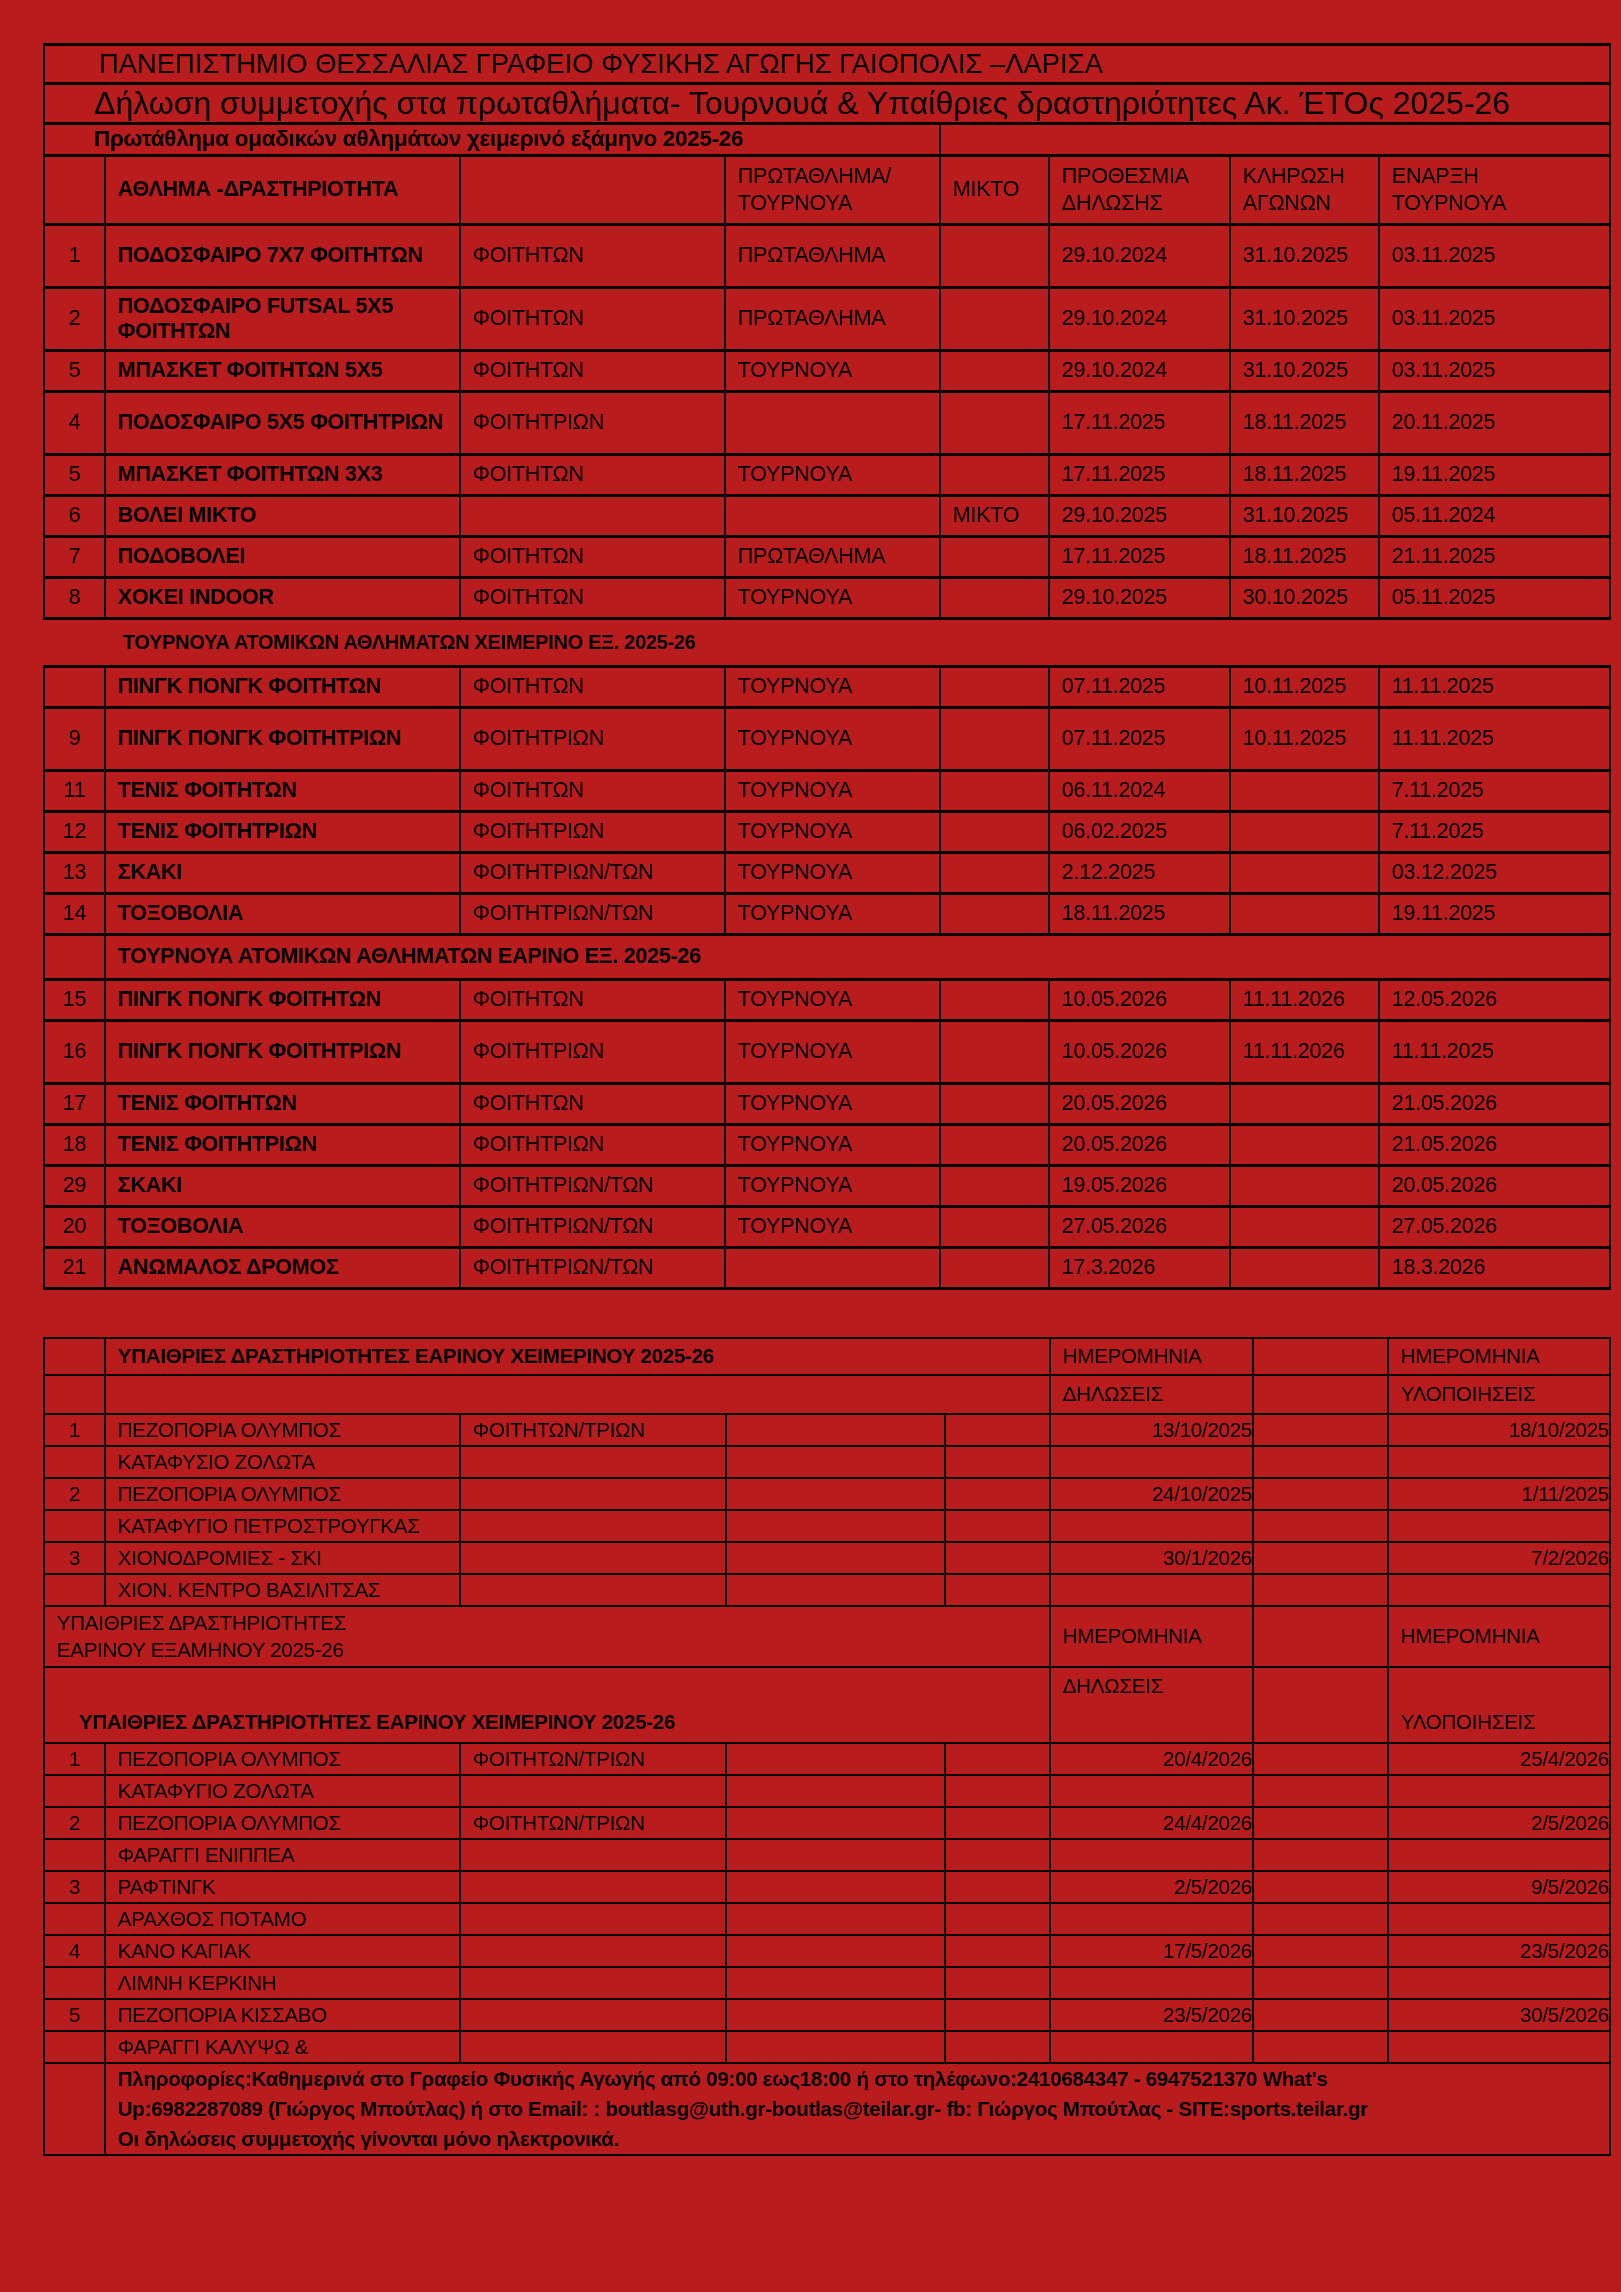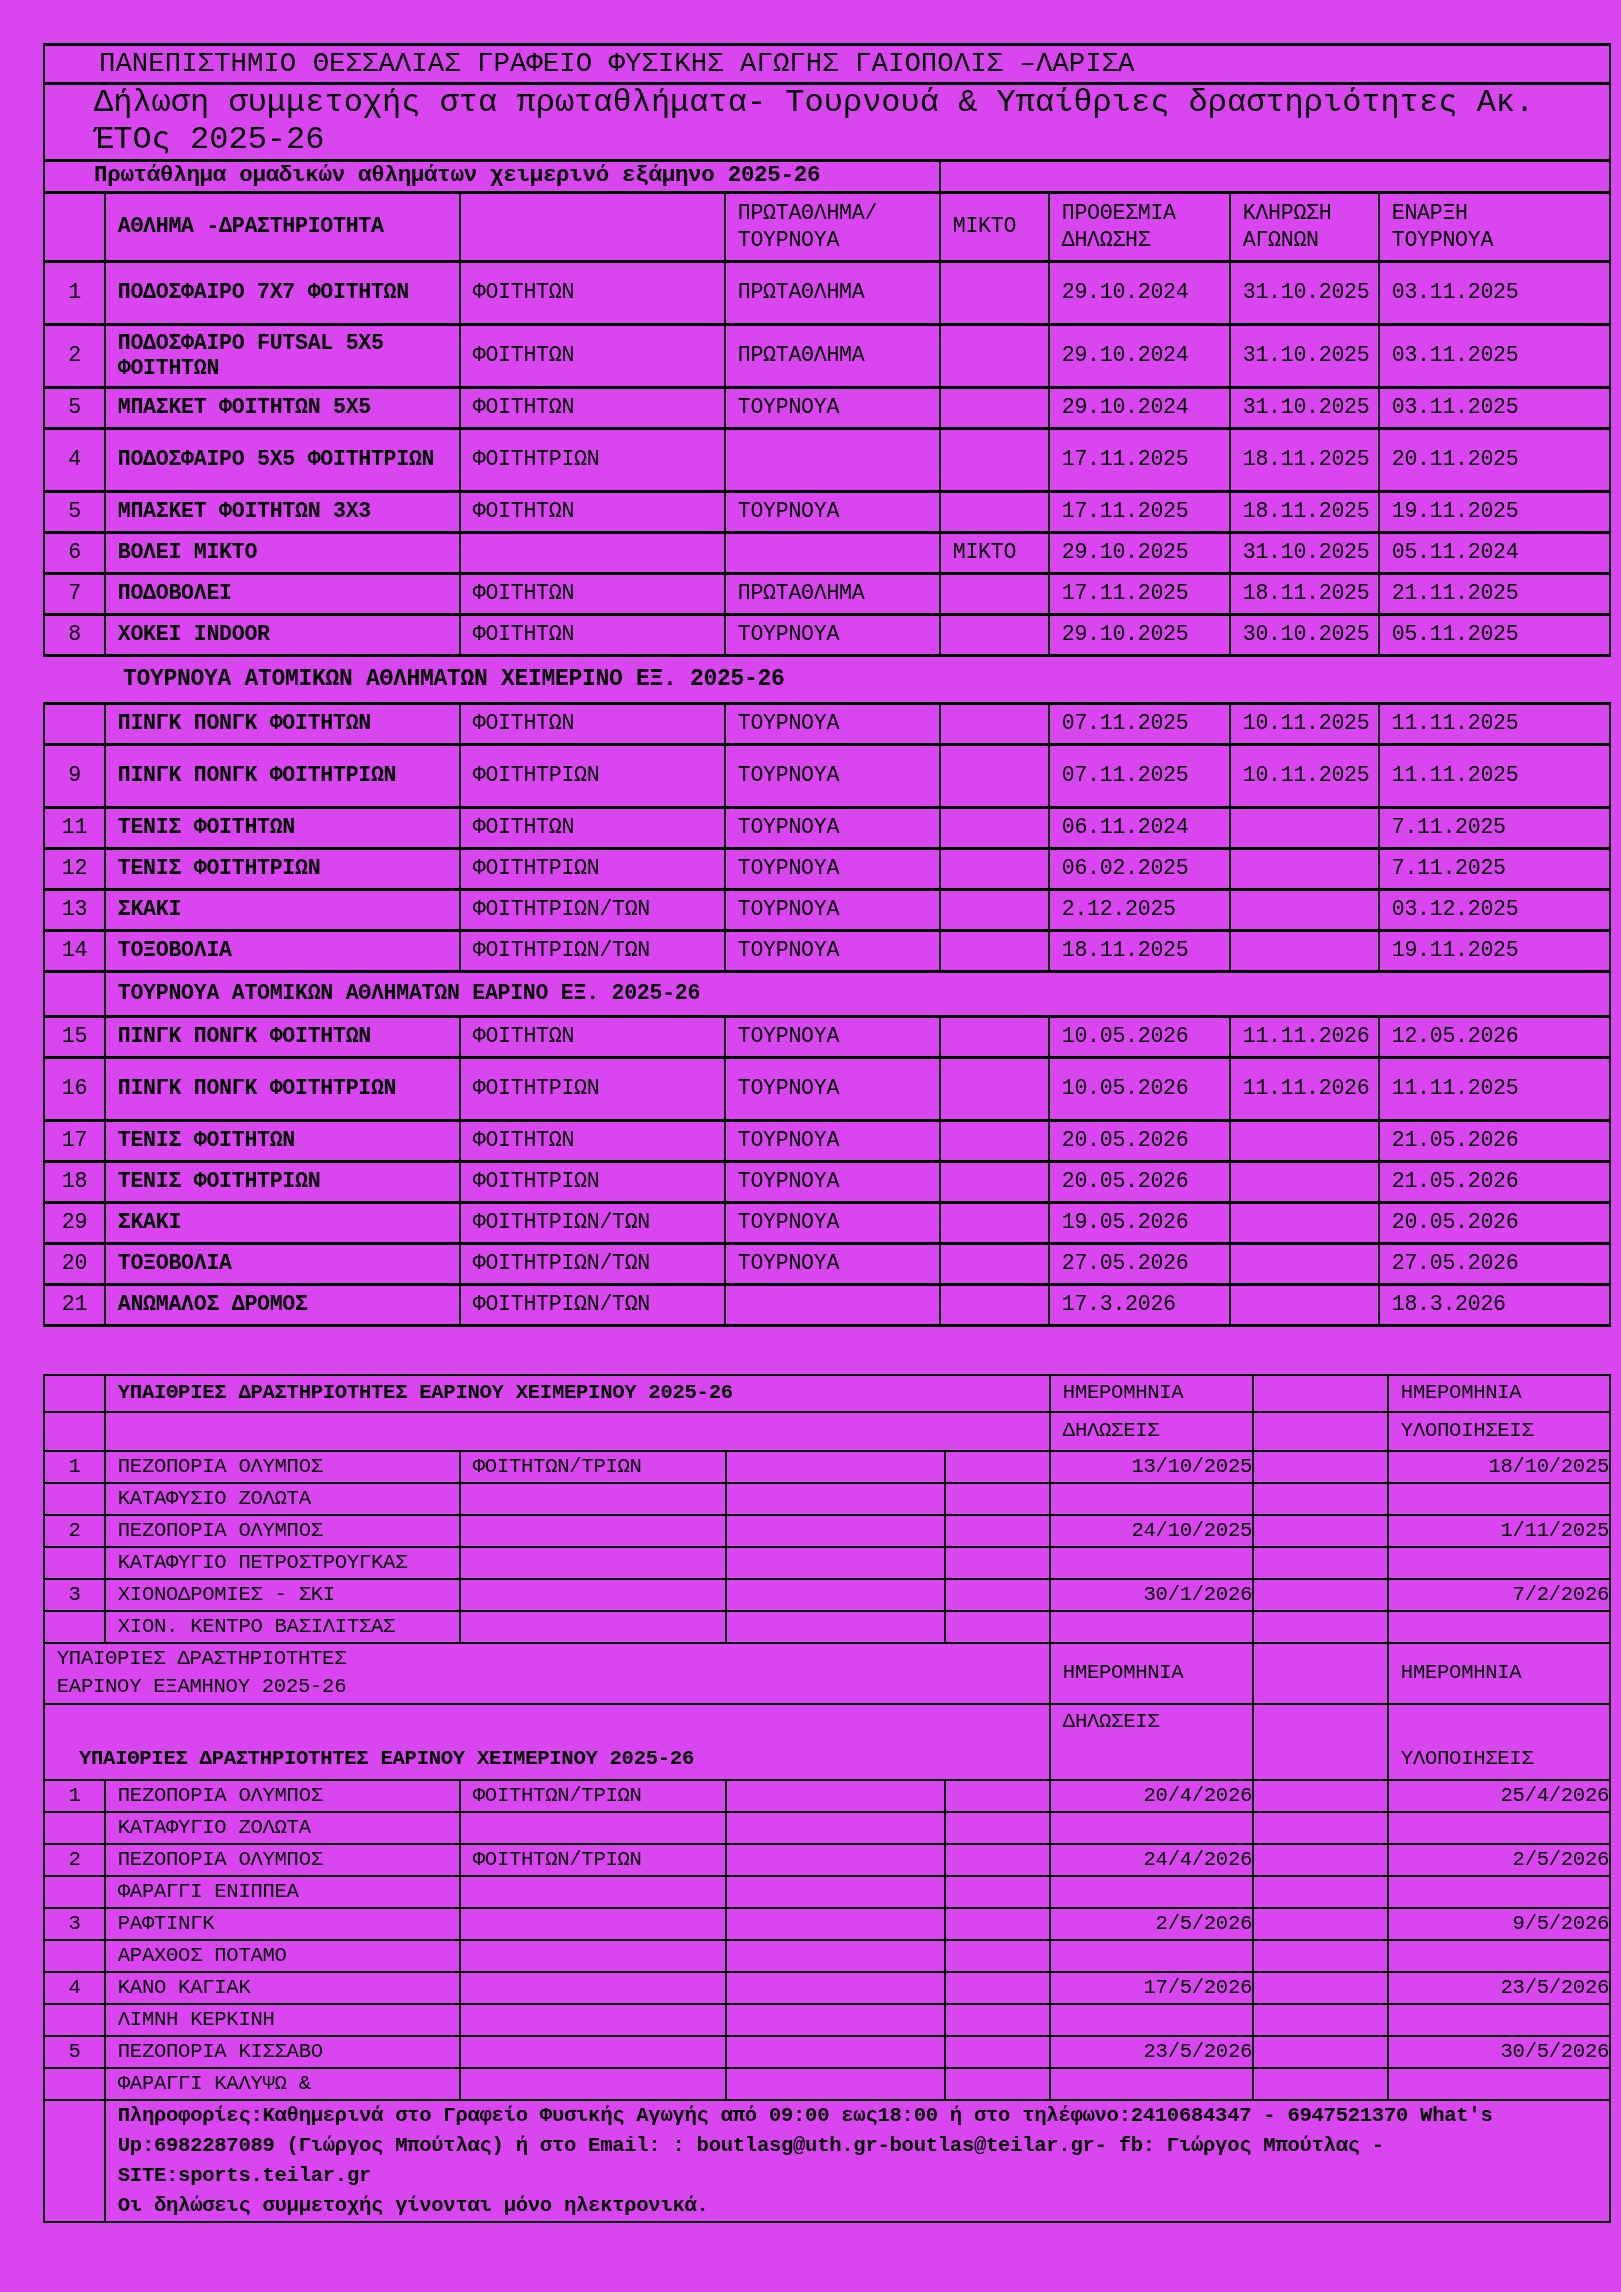--- a/index.html
+++ b/index.html
@@ -1,37 +1,37 @@
 <!DOCTYPE html>
 <html><head>
 <meta charset="utf-8">
 <style>
   html,body{margin:0;padding:0;background:#e8e8e8;}
-  .sheet{width:1621px;height:2293px;background:#d946ef;position:relative;
-         font-family:Liberation Mono, monospace;color:#000;}
+  .sheet{width:1621px;height:2293px;background:#b91c1c;position:relative;
+         font-family:Liberation Sans, sans-serif;color:#000;}
   .doc{position:absolute;left:43px;top:43px;width:1565px;}
   table{border-collapse:collapse;table-layout:fixed;width:1565px;}
   td{border:2.9px solid #000;border-top-width:3.9px;border-bottom-width:3.9px;
      padding:0 5.9px 0 11.8px;font-size:21.6px;letter-spacing:-0.3px;
      vertical-align:middle;overflow:hidden;line-height:1.15;}
   td.n{text-align:center;padding:0;}
   td.s{font-weight:bold;}
   .b{font-weight:bold;}
   
   tr.h40{height:39px} tr.h38{height:37px} tr.h30{height:32px} tr.h70{height:69px}
   tr.h64{height:63px} tr.h42{height:41px} tr.h46{height:45px}
   tr.h62{height:61px} tr.h78{height:76px} tr.h33{height:32px} tr.h98{height:72px}
   
   td.title1{font-size:27.4px;padding-left:54px;letter-spacing:0;}
   td.title2{font-size:32px;padding-left:49px;letter-spacing:0;}
   td.title3{font-weight:bold;font-size:22.5px;padding-left:49px;}
   td.hdr{line-height:1.25;}
   td.pr60{padding-right:39px;}
   
-  .section-standalone{height:45px;line-height:45px;font-weight:bold;font-size:23px;
+  .section-standalone{height:45px;line-height:45px;font-weight:bold;font-size:20px;
                       padding-left:80px;letter-spacing:-0.3px;}
   .gap{height:47px;}
   
   .t3 td{font-size:20.6px;border-top-width:2.9px;border-bottom-width:2.9px;}
   .t3 td.r{text-align:right;padding-right:0;}
   .t3 td.vt{vertical-align:top;padding-top:5.9px;}
   .t3 td.vb{vertical-align:bottom;padding-bottom:7.8px;}
   .t3 td.mid2l{vertical-align:bottom;padding-bottom:7.8px;padding-left:34px;font-weight:bold;}
   .t3 td.info{line-height:30px;font-weight:bold;vertical-align:middle;}
   .t3 td.secline{line-height:1.35;}

